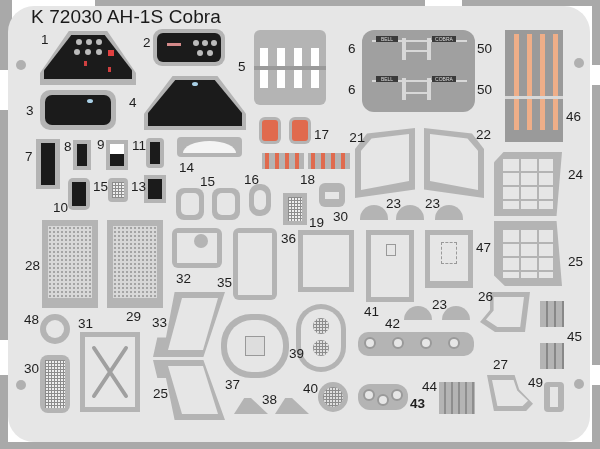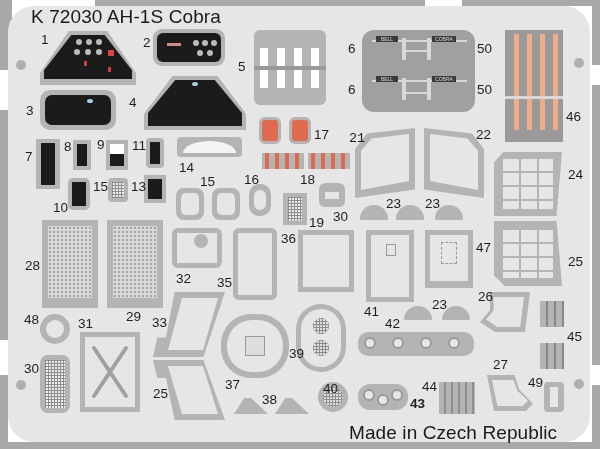--- a/index.html
+++ b/index.html
@@ -31,21 +31,20 @@
   <div class="frame" style="left:0;top:110px;width:8px;height:230px;"></div>
   <div class="frame" style="left:0;top:375px;width:8px;height:74px;"></div>
   <div class="frame" style="left:592px;top:0;width:8px;height:65px;"></div>
   <div class="frame" style="left:592px;top:85px;width:8px;height:280px;"></div>
   <div class="frame" style="left:592px;top:385px;width:8px;height:64px;"></div>
   <div class="frame" style="left:0;top:442px;width:600px;height:7px;"></div>
 
   <div class="sheet"></div>
 
   <div class="title" style="left:31px;top:6px;">K 72030  AH-1S Cobra</div>
-  <div class="title" style="left:349px;top:422px;">Made in Czech Republic</div>
 
   <div class="dot" style="left:16px;top:60px;width:10px;height:10px;background:#b0b0b0;"></div>
   <div class="dot" style="left:574px;top:58px;width:10px;height:10px;background:#b0b0b0;"></div>
   <div class="dot" style="left:16px;top:380px;width:10px;height:10px;background:#b0b0b0;"></div>
   <div class="dot" style="left:574px;top:379px;width:10px;height:10px;background:#b0b0b0;"></div>
 
   <div class="part gl" style="left:40px;top:31px;width:96px;height:54px;clip-path:polygon(30% 0,70% 0,100% 78%,100% 100%,0 100%,0 78%);"></div>
   <div class="part dark" style="left:44px;top:35px;width:88px;height:44px;clip-path:polygon(31% 0,69% 0,100% 80%,100% 100%,0 100%,0 80%);">
     <div class="dot" style="left:32px;top:4px;width:6px;height:6px;background:#bcbcbc;"></div>
     <div class="dot" style="left:42px;top:4px;width:6px;height:6px;background:#bcbcbc;"></div>
@@ -275,21 +274,21 @@
     </div>
   <div class="num" style="left:289px;top:347px;text-align:right;">39</div>
 
   <div class="part gl" style="left:234px;top:398px;width:34px;height:16px;clip-path:polygon(30% 0,50% 0,100% 100%,0 100%);"></div>
   <div class="part gl" style="left:275px;top:398px;width:34px;height:16px;clip-path:polygon(30% 0,50% 0,100% 100%,0 100%);"></div>
   <div class="num" style="left:262px;top:393px;">38</div>
 
   <div class="part gl dot" style="left:318px;top:382px;width:30px;height:30px;">
       <div class="dot grid" style="left:5px;top:5px;width:20px;height:20px;"></div>
     </div>
-  <div class="num" style="left:303px;top:382px;margin-left:20px;">40</div>
+  <div class="num" style="left:303px;top:382px;">40</div>
 
   <div class="part gl" style="left:358px;top:332px;width:116px;height:24px;border-radius:10px;">
     <div class="dot" style="left:6px;top:5px;width:12px;height:12px;border:2px solid #9a9a9a;background:#e6e6e6;box-sizing:border-box;"></div>
     <div class="dot" style="left:34px;top:5px;width:12px;height:12px;border:2px solid #9a9a9a;background:#e6e6e6;box-sizing:border-box;"></div>
     <div class="dot" style="left:62px;top:5px;width:12px;height:12px;border:2px solid #9a9a9a;background:#e6e6e6;box-sizing:border-box;"></div>
     <div class="dot" style="left:90px;top:5px;width:12px;height:12px;border:2px solid #9a9a9a;background:#e6e6e6;box-sizing:border-box;"></div>
   </div>
   <div class="num" style="left:385px;top:317px;">42</div>
   <div class="num" style="left:432px;top:298px;">23</div>
   <div class="part gl" style="left:404px;top:306px;width:28px;height:14px;border-radius:14px 14px 0 0;"></div>

